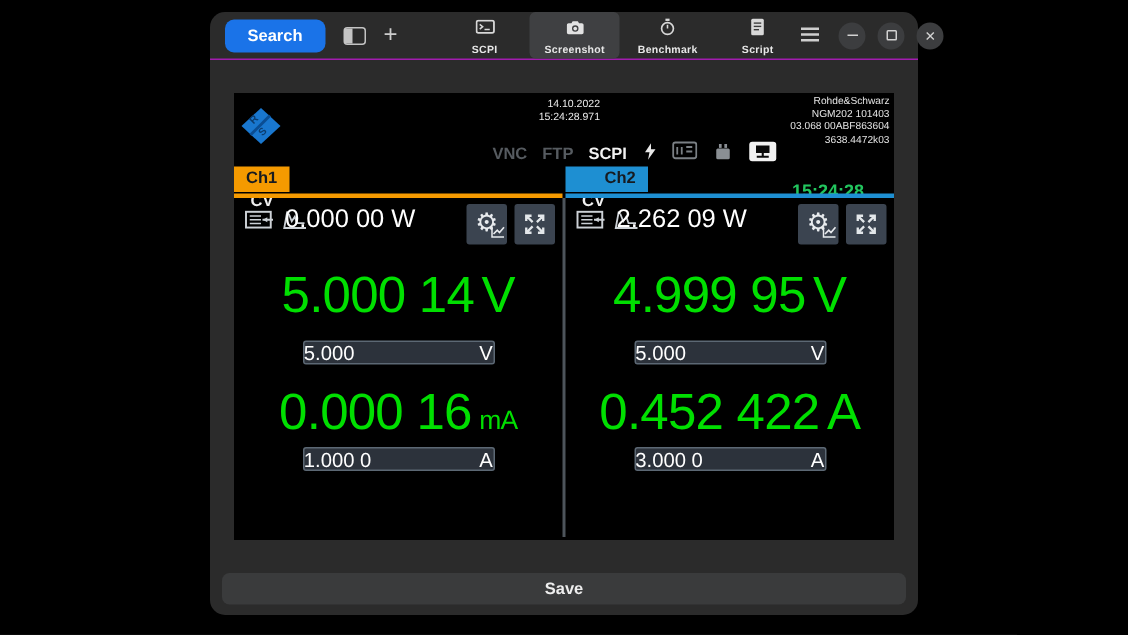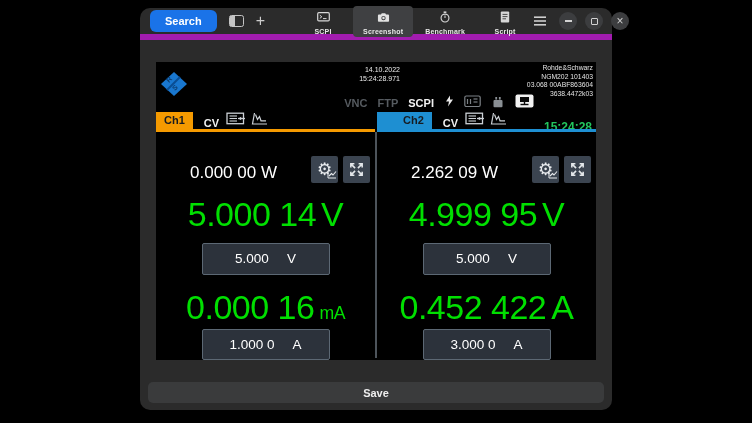--- a/index.html
+++ b/index.html
@@ -4,21 +4,21 @@
 <style>
   * { margin:0; padding:0; box-sizing:border-box; }
   html,body { width:752px; height:423px; background:#000; overflow:hidden;
               font-family:"Liberation Sans", sans-serif; }
 
   .window { position:absolute; left:140px; top:8px; width:472px; height:402px;
             background:#2b2b2b; border-radius:10px; }
 
   
   .titlebar { height:32px; display:flex; align-items:center; padding:0 10px;
-              border-bottom:6px solid #a21caf; }
+              border-bottom:1px solid #a21caf; }
   .search-btn { background:var(--accent); color:#fff; font-weight:bold; font-size:11px;
                 border:none; border-radius:6px; padding:5px 15px; cursor:pointer;
                 font-family:inherit; }
   .tb-icon { margin-left:12px; display:flex; align-items:center; color:#c9c9c9; }
   .sidebar-glyph { width:15px; height:12px; border:1.5px solid #c4c4c4; border-radius:2.5px;
                    position:relative; }
   .sidebar-glyph::before { content:""; position:absolute; left:0; top:0; bottom:0; width:5px;
                    background:#c4c4c4; }
   .plus { font-size:16px; line-height:12px; color:#cccccc; }
   .tabs { display:flex; margin-left:30px; gap:2px; }
@@ -35,57 +35,57 @@
   
   .content { display:flex; justify-content:center; padding-top:22px; }
   .screen { position:relative; width:440px; height:298px; background:#000; overflow:hidden; }
 
   .devinfo { position:absolute; top:2px; right:3px; text-align:right;
              font-size:6.8px; line-height:8.6px; color:#e3e3e3; }
   .datetime { position:absolute; top:3px; right:196px; text-align:right;
               font-size:7px; line-height:9px; color:#ececec; }
   .logo { position:absolute; left:4px; top:9px; }
 
-  .statusbar { position:absolute; top:33px; right:4px; height:16px;
+  .statusbar { position:absolute; top:33px; right:20px; height:16px;
                display:flex; align-items:center; gap:10px; }
   .st-dim { color:#565b60; font-size:11px; font-weight:bold; }
   .st-on  { color:#f2f2f2; font-size:11px; font-weight:bold; }
   .st-clock { color:#22c55e; font-size:12px; font-weight:bold;margin-top:48px; }
 
   .channels { position:absolute; left:0; top:49px; right:0; bottom:0; display:flex; }
   .col-div { position:absolute; left:219px; top:21px; bottom:2px; width:2px; background:#4d545b; }
   .channel { width:219px; display:flex; flex-direction:column; }
   .channel.right { margin-left:2px; }
 
-  .ch-header { height:18px; display:flex; align-items:flex-end; }
+  .ch-header { height:18px; display:flex; align-items:flex-start;flex-direction:column; }
   .ch-tab { font-size:11px; font-weight:bold; color:#171b20; padding:2px 8px 3px; }
   .ch1 .ch-tab { background:var(--ch1); }
   .ch2 .ch-tab { background:var(--ch2);padding-left:26px; }
   .ch-mode { color:#f0f0f0; font-size:11px; font-weight:bold; margin-left:11px; }
   .ch-icons { display:flex; align-items:center; gap:4px; margin-left:7px; }
   .ch-underline { height:3px; }
   .ch1 .ch-underline { background:var(--ch1); }
   .ch2 .ch-underline { background:var(--ch2); }
 
-  .power-row { margin-top:24px; height:30px; display:flex; align-items:flex-end; padding:0 5px; }
+  .power-row { margin-top:4px; height:30px; display:flex; align-items:flex-start; padding:0 5px; }
   .power-value { flex:1; text-align:center; color:#fff; font-size:17px; }
   .sq-btn { width:27px; height:27px; background:#3b4450; border:none; border-radius:2px;
             margin-left:5px; position:relative; display:flex; align-items:center;
             justify-content:center; cursor:pointer; }
   .gear-glyph { font-family:"DejaVu Sans", sans-serif; color:#e8ebee; font-size:17px; line-height:1; }
   .mini-chart { position:absolute; right:1px; bottom:1px; }
 
   .meas { margin-top:12px; height:40px; display:flex; align-items:baseline; justify-content:center;
           color:var(--green); font-size:34px; letter-spacing:-0.5px; white-space:pre; }
   .meas .unit { margin-left:5px; }
   .meas .unit.small { font-size:0.52em; }
   .meas2 { margin-top:13px; }
-  .setbox { margin:9px auto 0; width:128px; height:34px; background:#2c323b;
+  .setbox { margin:9px auto 0; width:128px; height:16px; background:#2c323b;
             border:1px solid #5c6874; border-radius:2px; display:flex; align-items:center;
-            justify-content:center; gap:18px; color:#fff; font-size:13.5px; }
+            justify-content:space-between; gap:18px; color:#fff; font-size:13.5px; }
   .setbox2 { margin-top:2px; }
 
   
   .footer { position:absolute; left:8px; right:8px; bottom:7px; display:flex; gap:4px; }
   .footer button { flex:1; height:21px; border:none; border-radius:5px; font-weight:bold;
                    font-size:11px; font-family:inherit; cursor:pointer; }
   .grab { background:var(--accent); color:#fff; }
   .save { background:#3a3b3c; color:#eee; }
 </style>
 </head>

